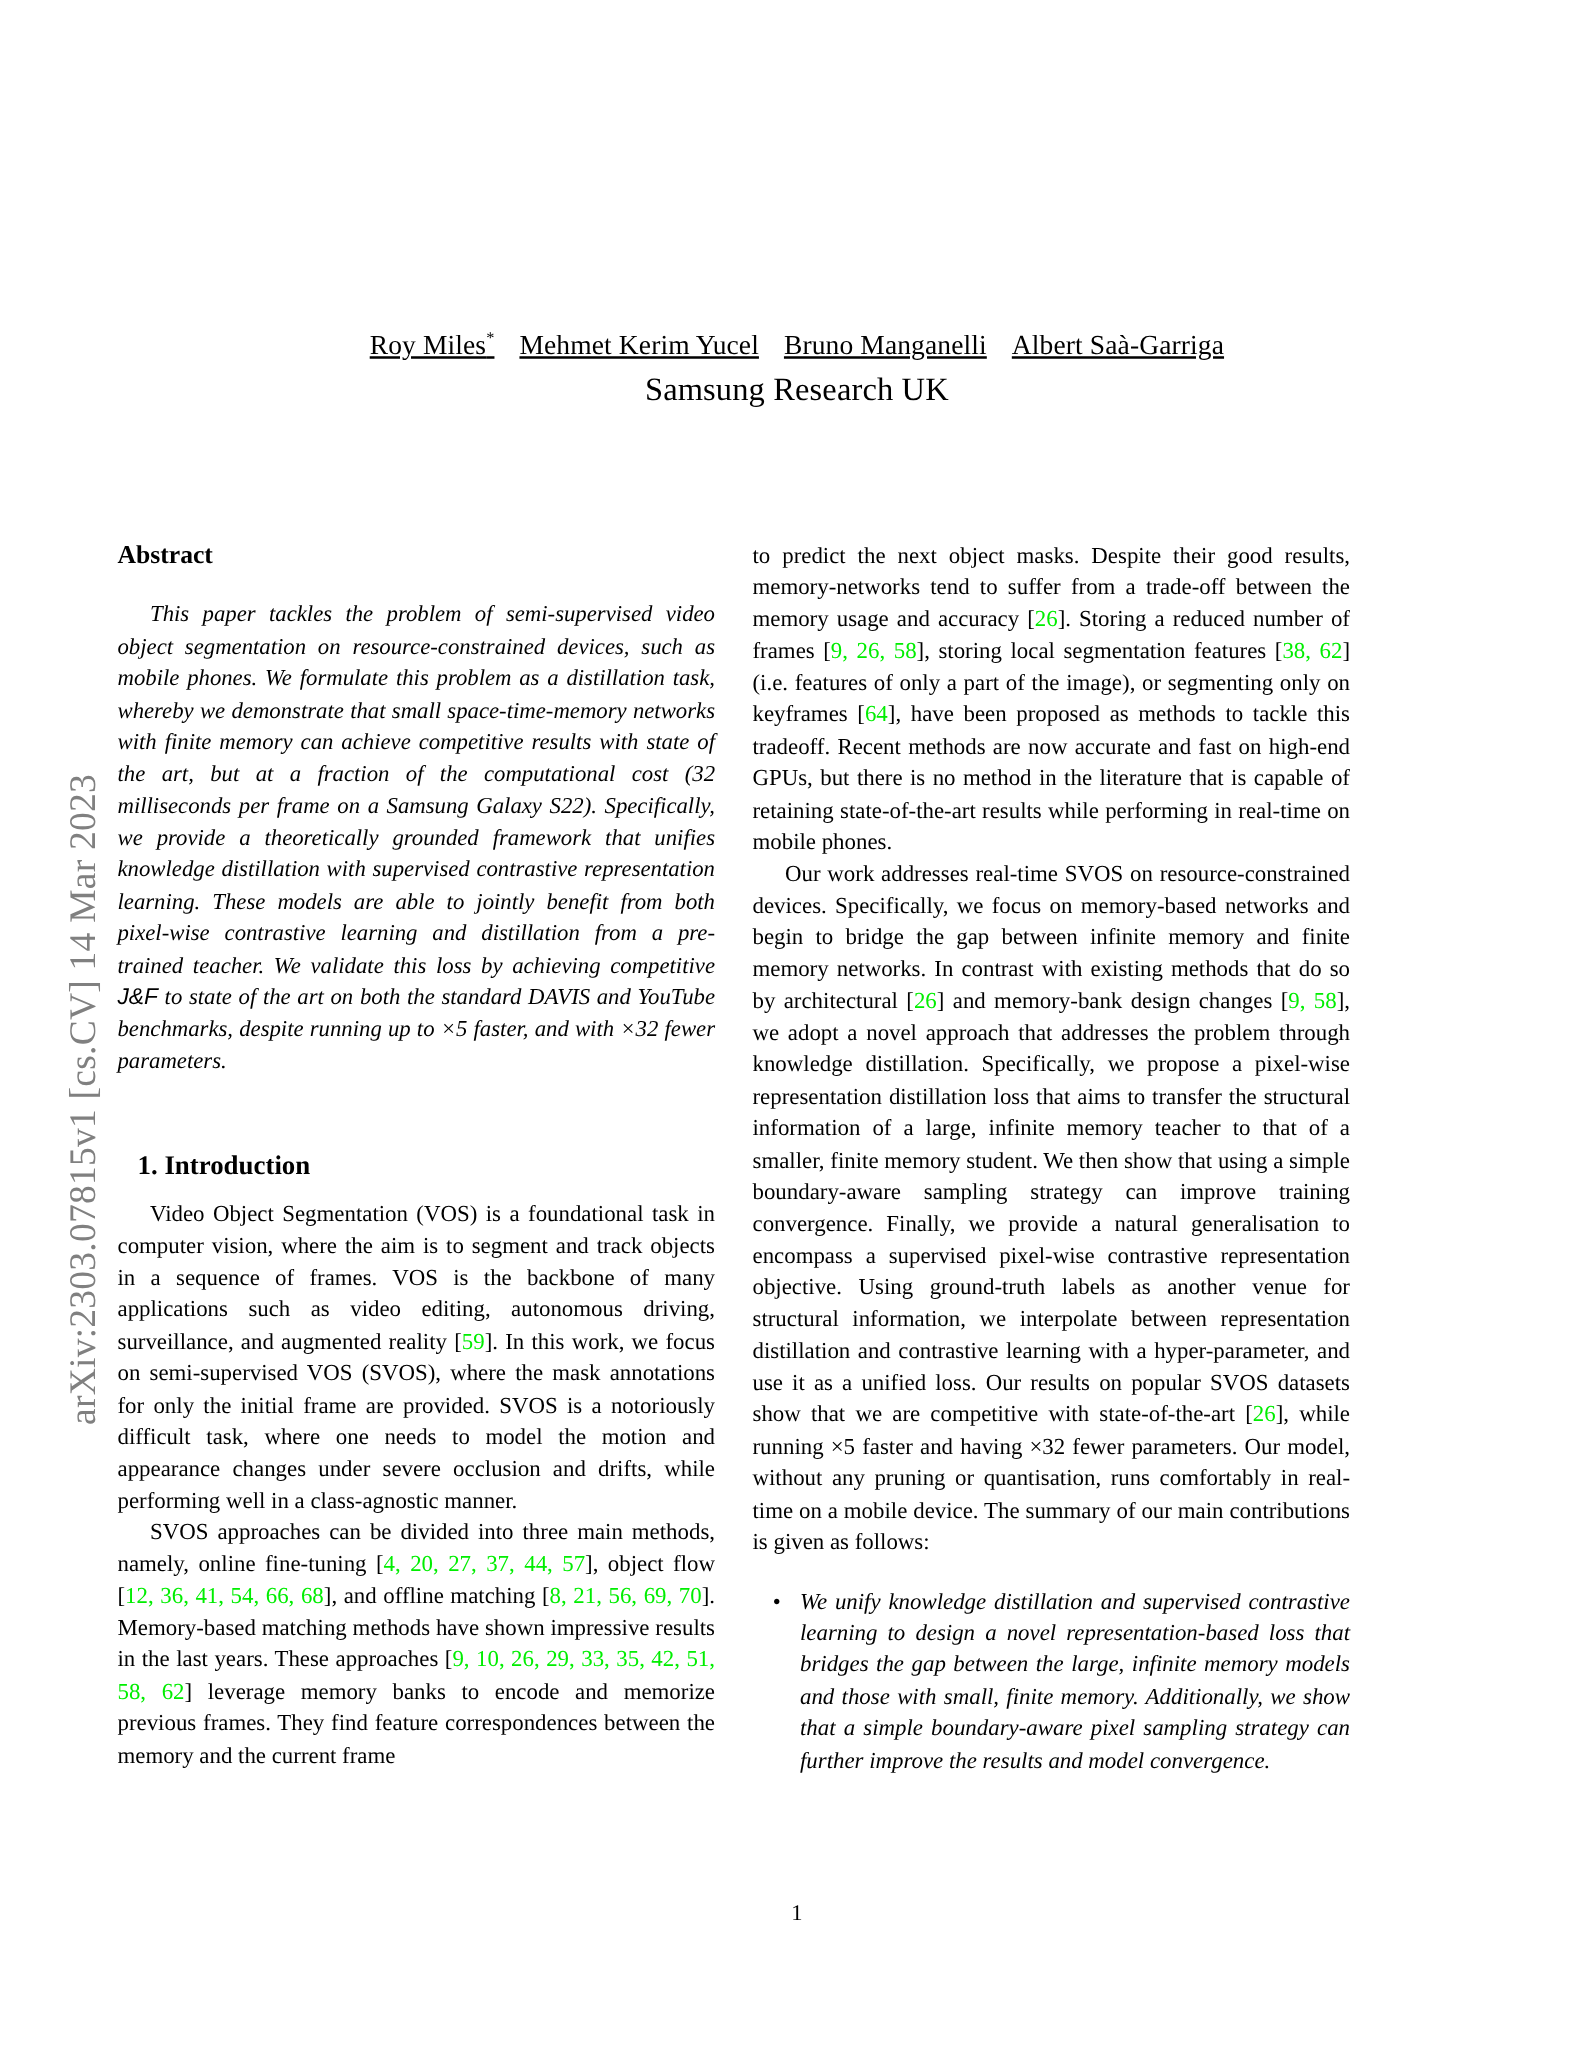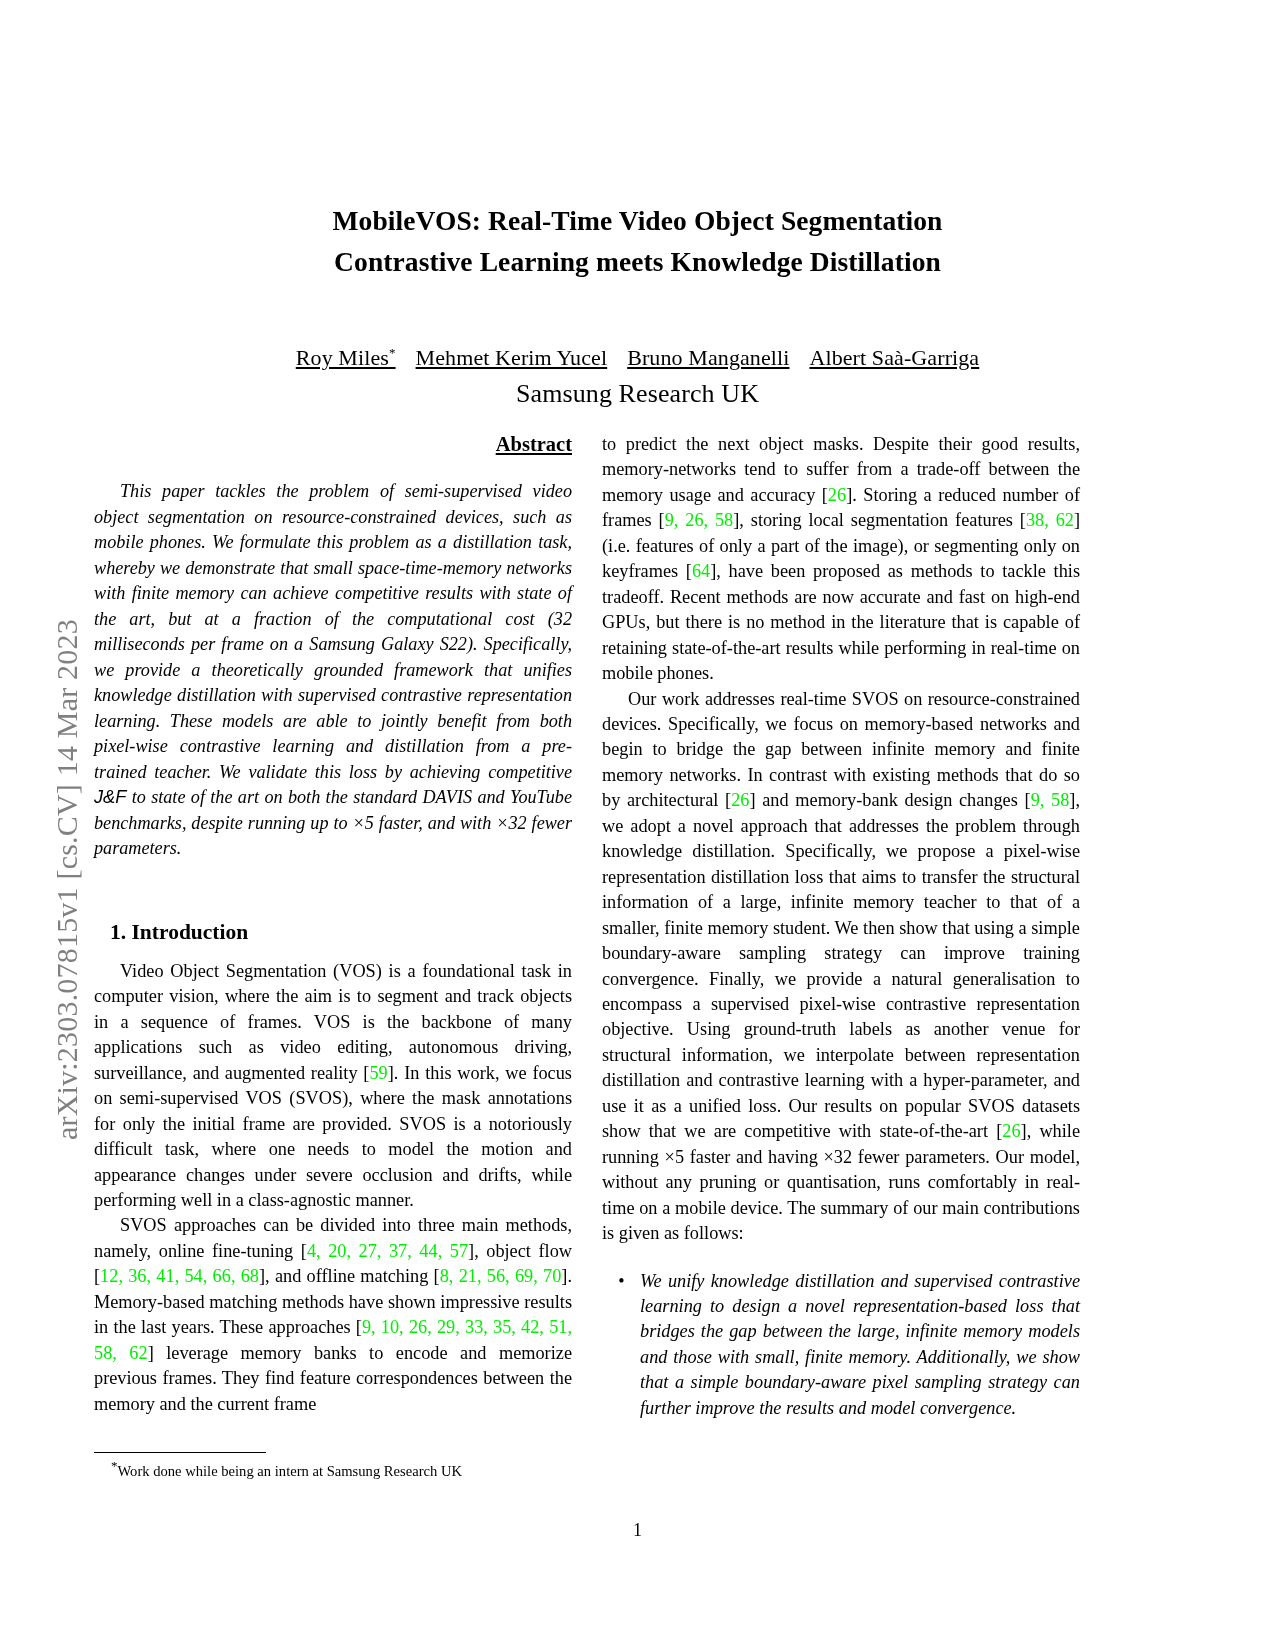--- a/index.html
+++ b/index.html
@@ -80,23 +80,22 @@
 
   .section-head {
     font-size: 21.5px;
     font-weight: bold;
     margin: 0 0 13px 16px;
     line-height: 28px;
   }
   .abstract-head {
     font-size: 20.5px;
     font-weight: bold;
-    text-align: right;
+    text-align: left;
     margin: 0 0 22px 0;
-    text-decoration: underline;
   }
   .abstract-body {
     font-style: italic;
     font-size: 18.2px;
     line-height: 25.5px;
     text-align: justify;
     margin: 0;
     text-indent: 26px;
   }
   p.body-par {
@@ -166,24 +165,20 @@
   }
 </style>
 </head>
 <body>
 
 <div class="page">
 
   <div class="arxiv-stamp">arXiv:2303.07815v1  [cs.CV]  14 Mar 2023</div>
 
   <div class="title-block">
-    <div class="paper-title">
-      <div>MobileVOS: Real-Time Video Object Segmentation</div>
-      <div>Contrastive Learning meets Knowledge Distillation</div>
-    </div>
 
     <div class="authors">
       <span class="author-name"><span>Roy Miles</span><span class="sup">*</span></span><span class="author-sep"></span><span class="author-name">Mehmet Kerim Yucel</span><span class="author-sep"></span><span class="author-name">Bruno Manganelli</span><span class="author-sep"></span><span class="author-name">Albert Saà-Garriga</span>
       <div class="affiliation">Samsung Research UK</div>
     </div>
   </div>
 
   <div class="col col-left">
 
     <div class="abstract-head">Abstract</div>
@@ -205,20 +200,16 @@
     <p class="body-par" style="text-indent:0"><span>to predict the next object masks. Despite their good results, memory-networks tend to suffer from a trade-off between the memory usage and accuracy [</span><span class="cite">26</span><span>]. Storing a reduced number of frames [</span><span class="cite">9, 26, 58</span><span>], storing local segmentation features [</span><span class="cite">38, 62</span><span>] (i.e. features of only a part of the image), or segmenting only on keyframes [</span><span class="cite">64</span><span>], have been proposed as methods to tackle this tradeoff. Recent methods are now accurate and fast on high-end GPUs, but there is no method in the literature that is capable of retaining state-of-the-art results while performing in real-time on mobile phones.</span></p>
 
     <p class="body-par"><span>Our work addresses real-time SVOS on resource-constrained devices. Specifically, we focus on memory-based networks and begin to bridge the gap between infinite memory and finite memory networks. In contrast with existing methods that do so by architectural [</span><span class="cite">26</span><span>] and memory-bank design changes [</span><span class="cite">9, 58</span><span>], we adopt a novel approach that addresses the problem through knowledge distillation. Specifically, we propose a pixel-wise representation distillation loss that aims to transfer the structural information of a large, infinite memory teacher to that of a smaller, finite memory student. We then show that using a simple boundary-aware sampling strategy can improve training convergence. Finally, we provide a natural generalisation to encompass a supervised pixel-wise contrastive representation objective. Using ground-truth labels as another venue for structural information, we interpolate between representation distillation and contrastive learning with a hyper-parameter, and use it as a unified loss. Our results on popular SVOS datasets show that we are competitive with state-of-the-art [</span><span class="cite">26</span><span>], while running ×5 faster and having ×32 fewer parameters. Our model, without any pruning or quantisation, runs comfortably in real-time on a mobile device. The summary of our main contributions is given as follows:</span></p>
 
     <ul class="contrib">
       <li><span>We unify knowledge distillation and supervised contrastive learning to design a novel representation-based loss that bridges the gap between the large, infinite memory models and those with small, finite memory. Additionally, we show that a simple boundary-aware pixel sampling strategy can further improve the results and model convergence.</span></li>
     </ul>
 
   </div>
 
-  <div class="footnote-wrap">
-    <div class="footnote-rule"></div>
-    <div class="footnote-text"><span class="sup">*</span><span>Work done while being an intern at Samsung Research UK</span></div>
-  </div>
 
   <div class="page-number">1</div>
 
 </div>
 
 </body></html>

